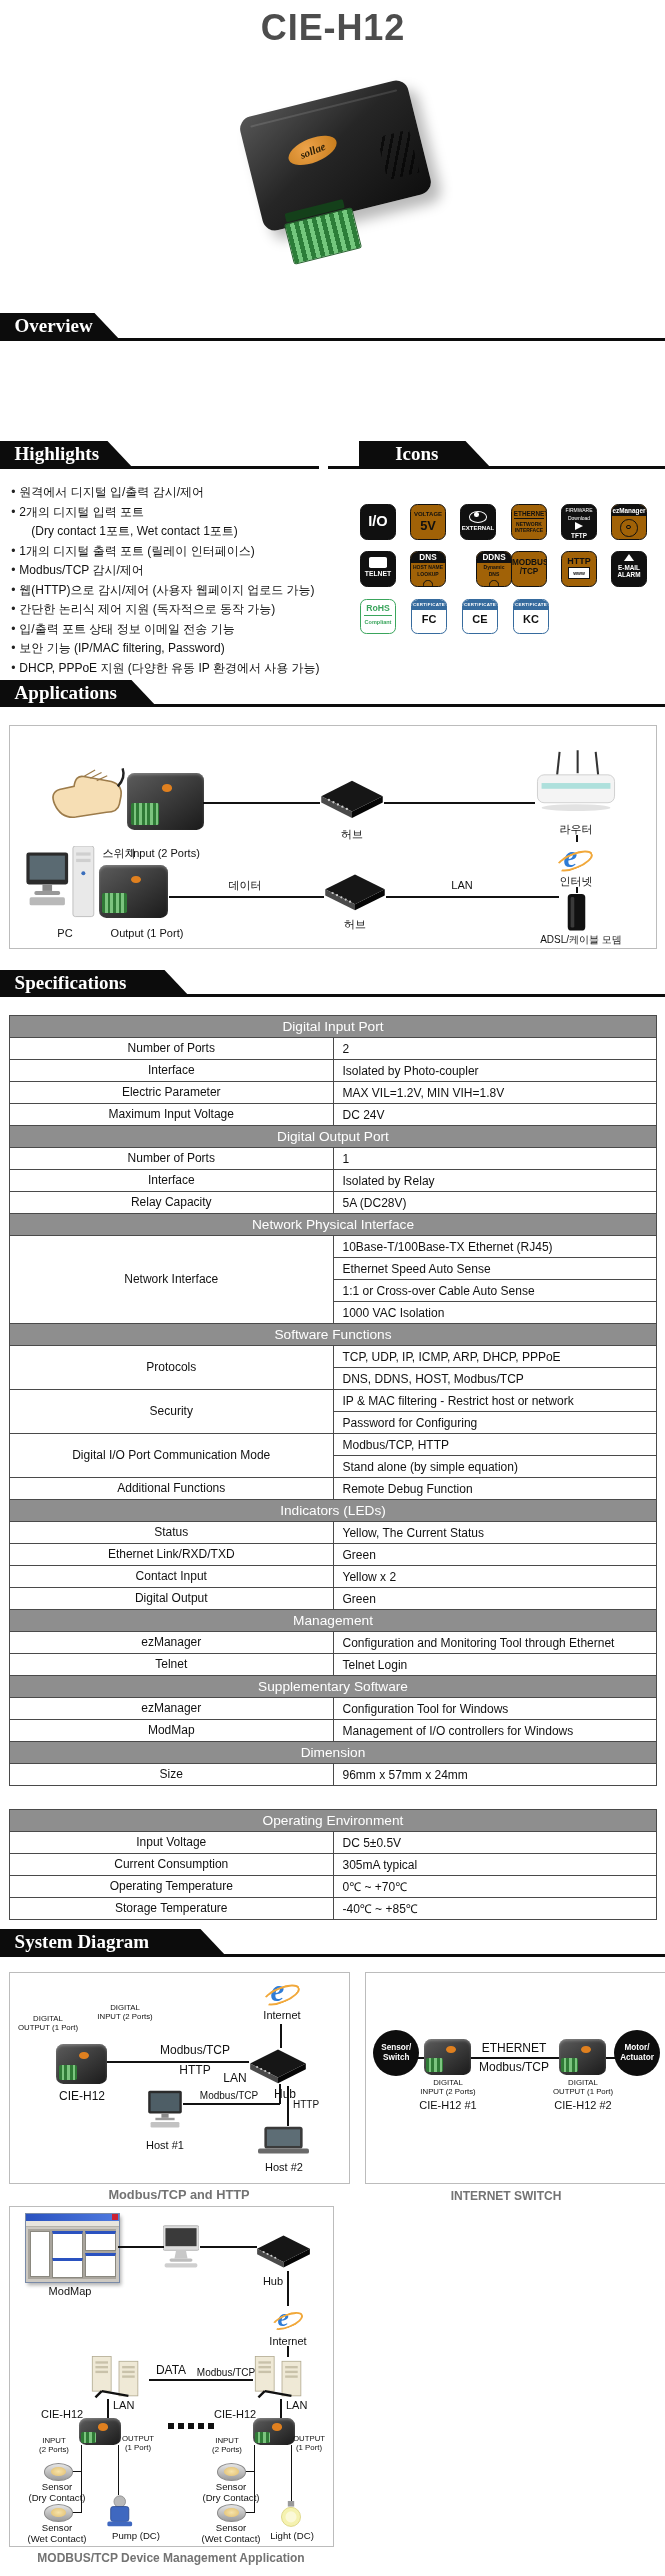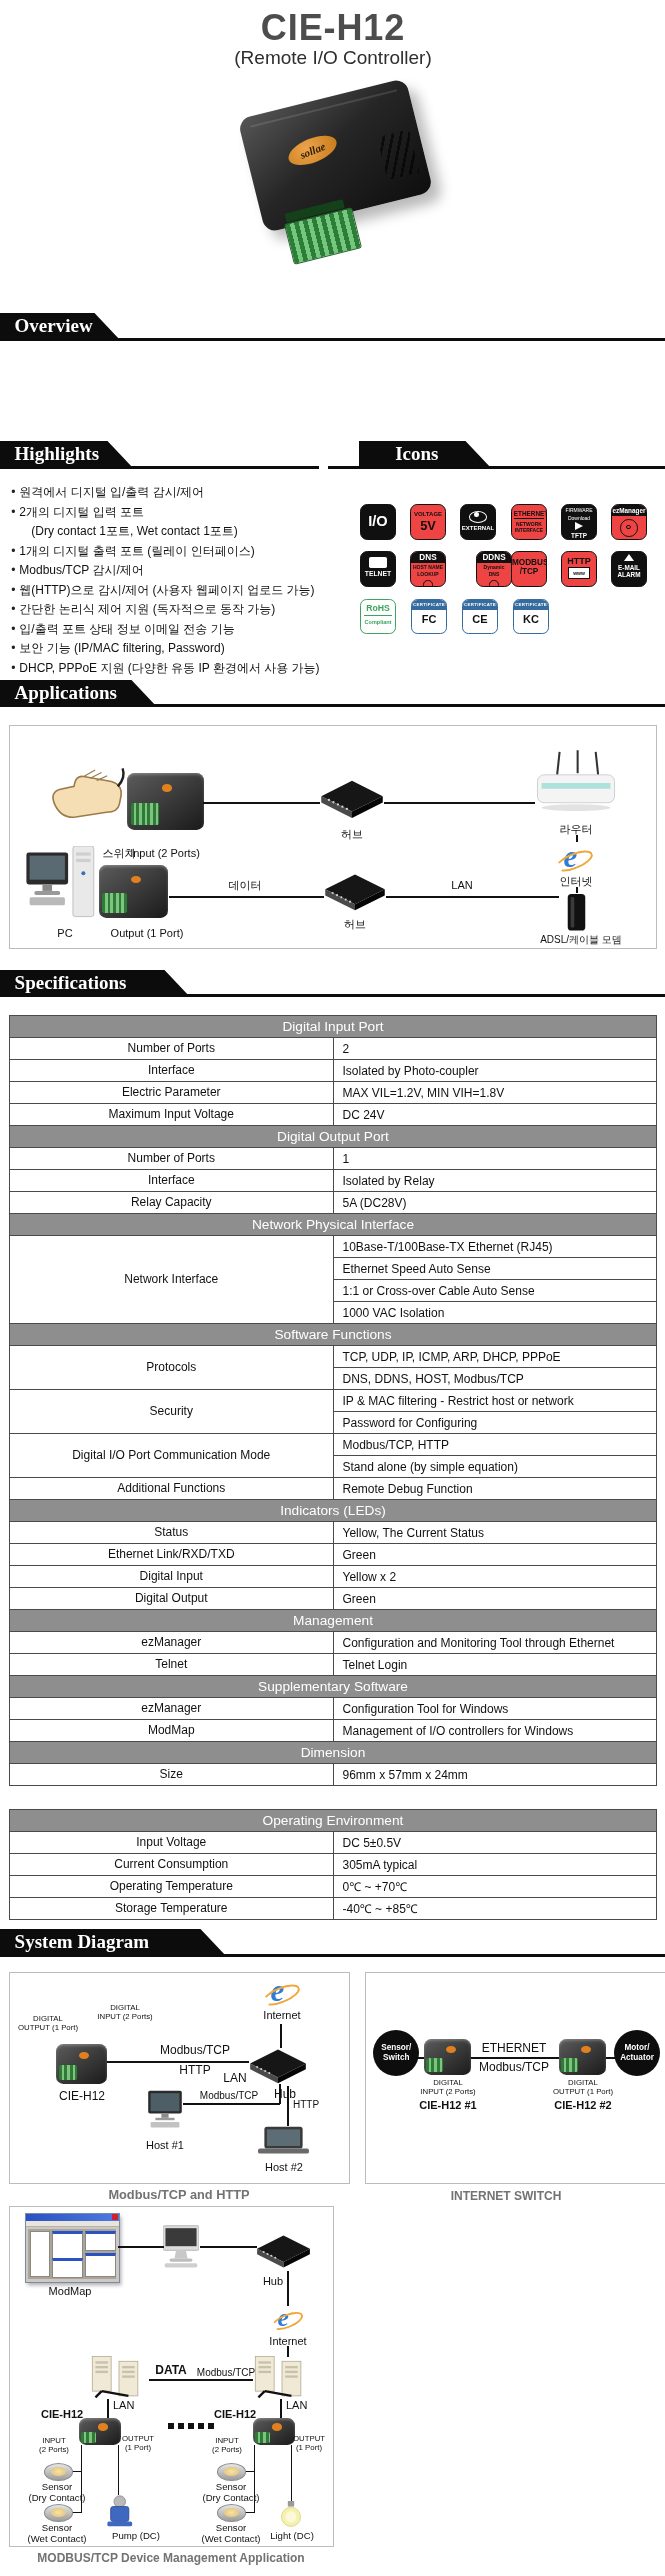--- a/index.html
+++ b/index.html
@@ -1,21 +1,21 @@
 <!DOCTYPE html>
 <html style="font-size:14.6px"><head>
 <meta charset="utf-8">
 <style>
   html,body{margin:0;padding:0;background:#fff}
   #page{position:relative;width:666px;height:2576px;background:#fff;overflow:hidden;font-family:"Liberation Sans",sans-serif}
 
   
   .al{position:absolute;transform:translateX(-50%);white-space:nowrap;color:#111;text-align:center;font-family:"Liberation Sans",sans-serif;line-height:1.15}
   .nl{position:absolute;white-space:nowrap;color:#111;font-family:"Liberation Sans",sans-serif;line-height:1.15}.s8{font-size:7.8px}.s10{font-size:9.6px}.s11{font-size:10px}.s12{font-size:11px}.s13{font-size:12px}.s14{font-size:12.8px}
-  .b{font-weight:bold}
+  .b{font-weight:normal}
   .hline{position:absolute;background:#111;height:1.8px}
   .vline{position:absolute;background:#111;width:1.8px}
   .dbox{position:absolute;background:#fff;border:0.9px solid #bcbcbc}
 
   
   .banner{position:absolute;height:27px;background:#0c0c0c;color:#fff;font-family:"Liberation Serif",serif;font-weight:bold;font-size:19px;line-height:26.5px;padding-left:14.6px;clip-path:polygon(0 0,calc(100% - 25.5px) 0,100% 100%,0 100%);box-sizing:border-box}
   .brule{position:absolute;height:2.7px;background:#0c0c0c}
 
   
   .ttl{position:absolute;left:0;width:666px;text-align:center;font-weight:bold;font-size:36px;color:#4d4d4d;letter-spacing:0.9px}
@@ -33,21 +33,21 @@
   
   .hl{position:absolute;left:7.3px;top:483px;width:321px;font-size:12px;color:#111;line-height:19.5px}
   .hl .row{display:flex}
   .hl .bl{width:12px;flex:none;text-align:center;color:#222}
   .hl .row.subline{padding-left:12px}
 
   
   .bdg{position:absolute;width:36px;height:36px;border-radius:7.3px;overflow:hidden;text-align:center;box-sizing:border-box;font-family:"Liberation Sans",sans-serif}
   .bdg span{display:block}
   .dark{background:#101010;color:#fff;border:1.8px solid #101010}
-  .lite{background:#ef4444;color:#101010;border:1.8px solid #101010}
+  .lite{background:#a16207;color:#101010;border:1.8px solid #101010}
   .b-io .m{font-size:14.6px;font-weight:bold;line-height:33px}
   .b-volt .t{font-size:6px;font-weight:bold;margin-top:5.5px}
   .b-volt .m{font-size:12.8px;font-weight:bold;margin-top:1.8px}
   .b-ext .eye{display:block;width:16.4px;height:10px;border:1.8px solid #fff;border-radius:50%;margin:5.5px auto 2.7px;position:relative}
   .b-ext .eye::after{content:"";position:absolute;left:4.6px;top:0.9px;width:4.6px;height:4.6px;background:#fff;border-radius:50%}
   .b-ext .s{font-size:6px;font-weight:bold;margin-top:1.8px}
   .b-eth .t{font-size:6.4px;font-weight:bold;border-bottom:0.9px solid #111;margin:4.6px 1.8px 1.8px;padding-bottom:1.8px}
   .b-eth .s{font-size:5px;font-weight:bold}
   .b-fw .s{font-size:5px;margin-top:1.8px}
   .b-fw .arr{display:block;width:0;height:0;border-top:4.6px solid transparent;border-bottom:4.6px solid transparent;border-left:8.2px solid #fff;margin:1.8px auto}
@@ -103,21 +103,20 @@
   .spec td.val{font-size:12px;padding-left:9px;text-align:left}
 
   .cap{position:absolute;font-weight:bold;color:#737373;transform:translateX(-50%);white-space:nowrap}
 </style>
 </head>
 <body>
 
 <div id="page">
 
   <div class="ttl" style="top:7.3px">CIE-H12</div>
-  <div class="sub" style="top:47px">(Remote I/O Controller)</div>
 
   <div class="product">
     <div class="pbody">
       <div class="pridge"></div>
       <span class="plogo">sollae</span>
       <div class="pvents"></div>
     </div>
     <div class="pterm"></div>
   </div>
 
@@ -428,21 +427,21 @@
         </tr>
     <tr>
           <td class="lbl">Status</td>
           <td class="val">Yellow, The Current Status</td>
         </tr>
     <tr>
           <td class="lbl">Ethernet Link/RXD/TXD</td>
           <td class="val">Green</td>
         </tr>
     <tr>
-          <td class="lbl">Digital Input</td>
+          <td class="lbl">Contact Input</td>
           <td class="val">Yellow x 2</td>
         </tr>
     <tr>
           <td class="lbl">Digital Output</td>
           <td class="val">Green</td>
         </tr>
     <tr>
           <td class="hdr" colspan="2">Management</td>
         </tr>
     <tr>

